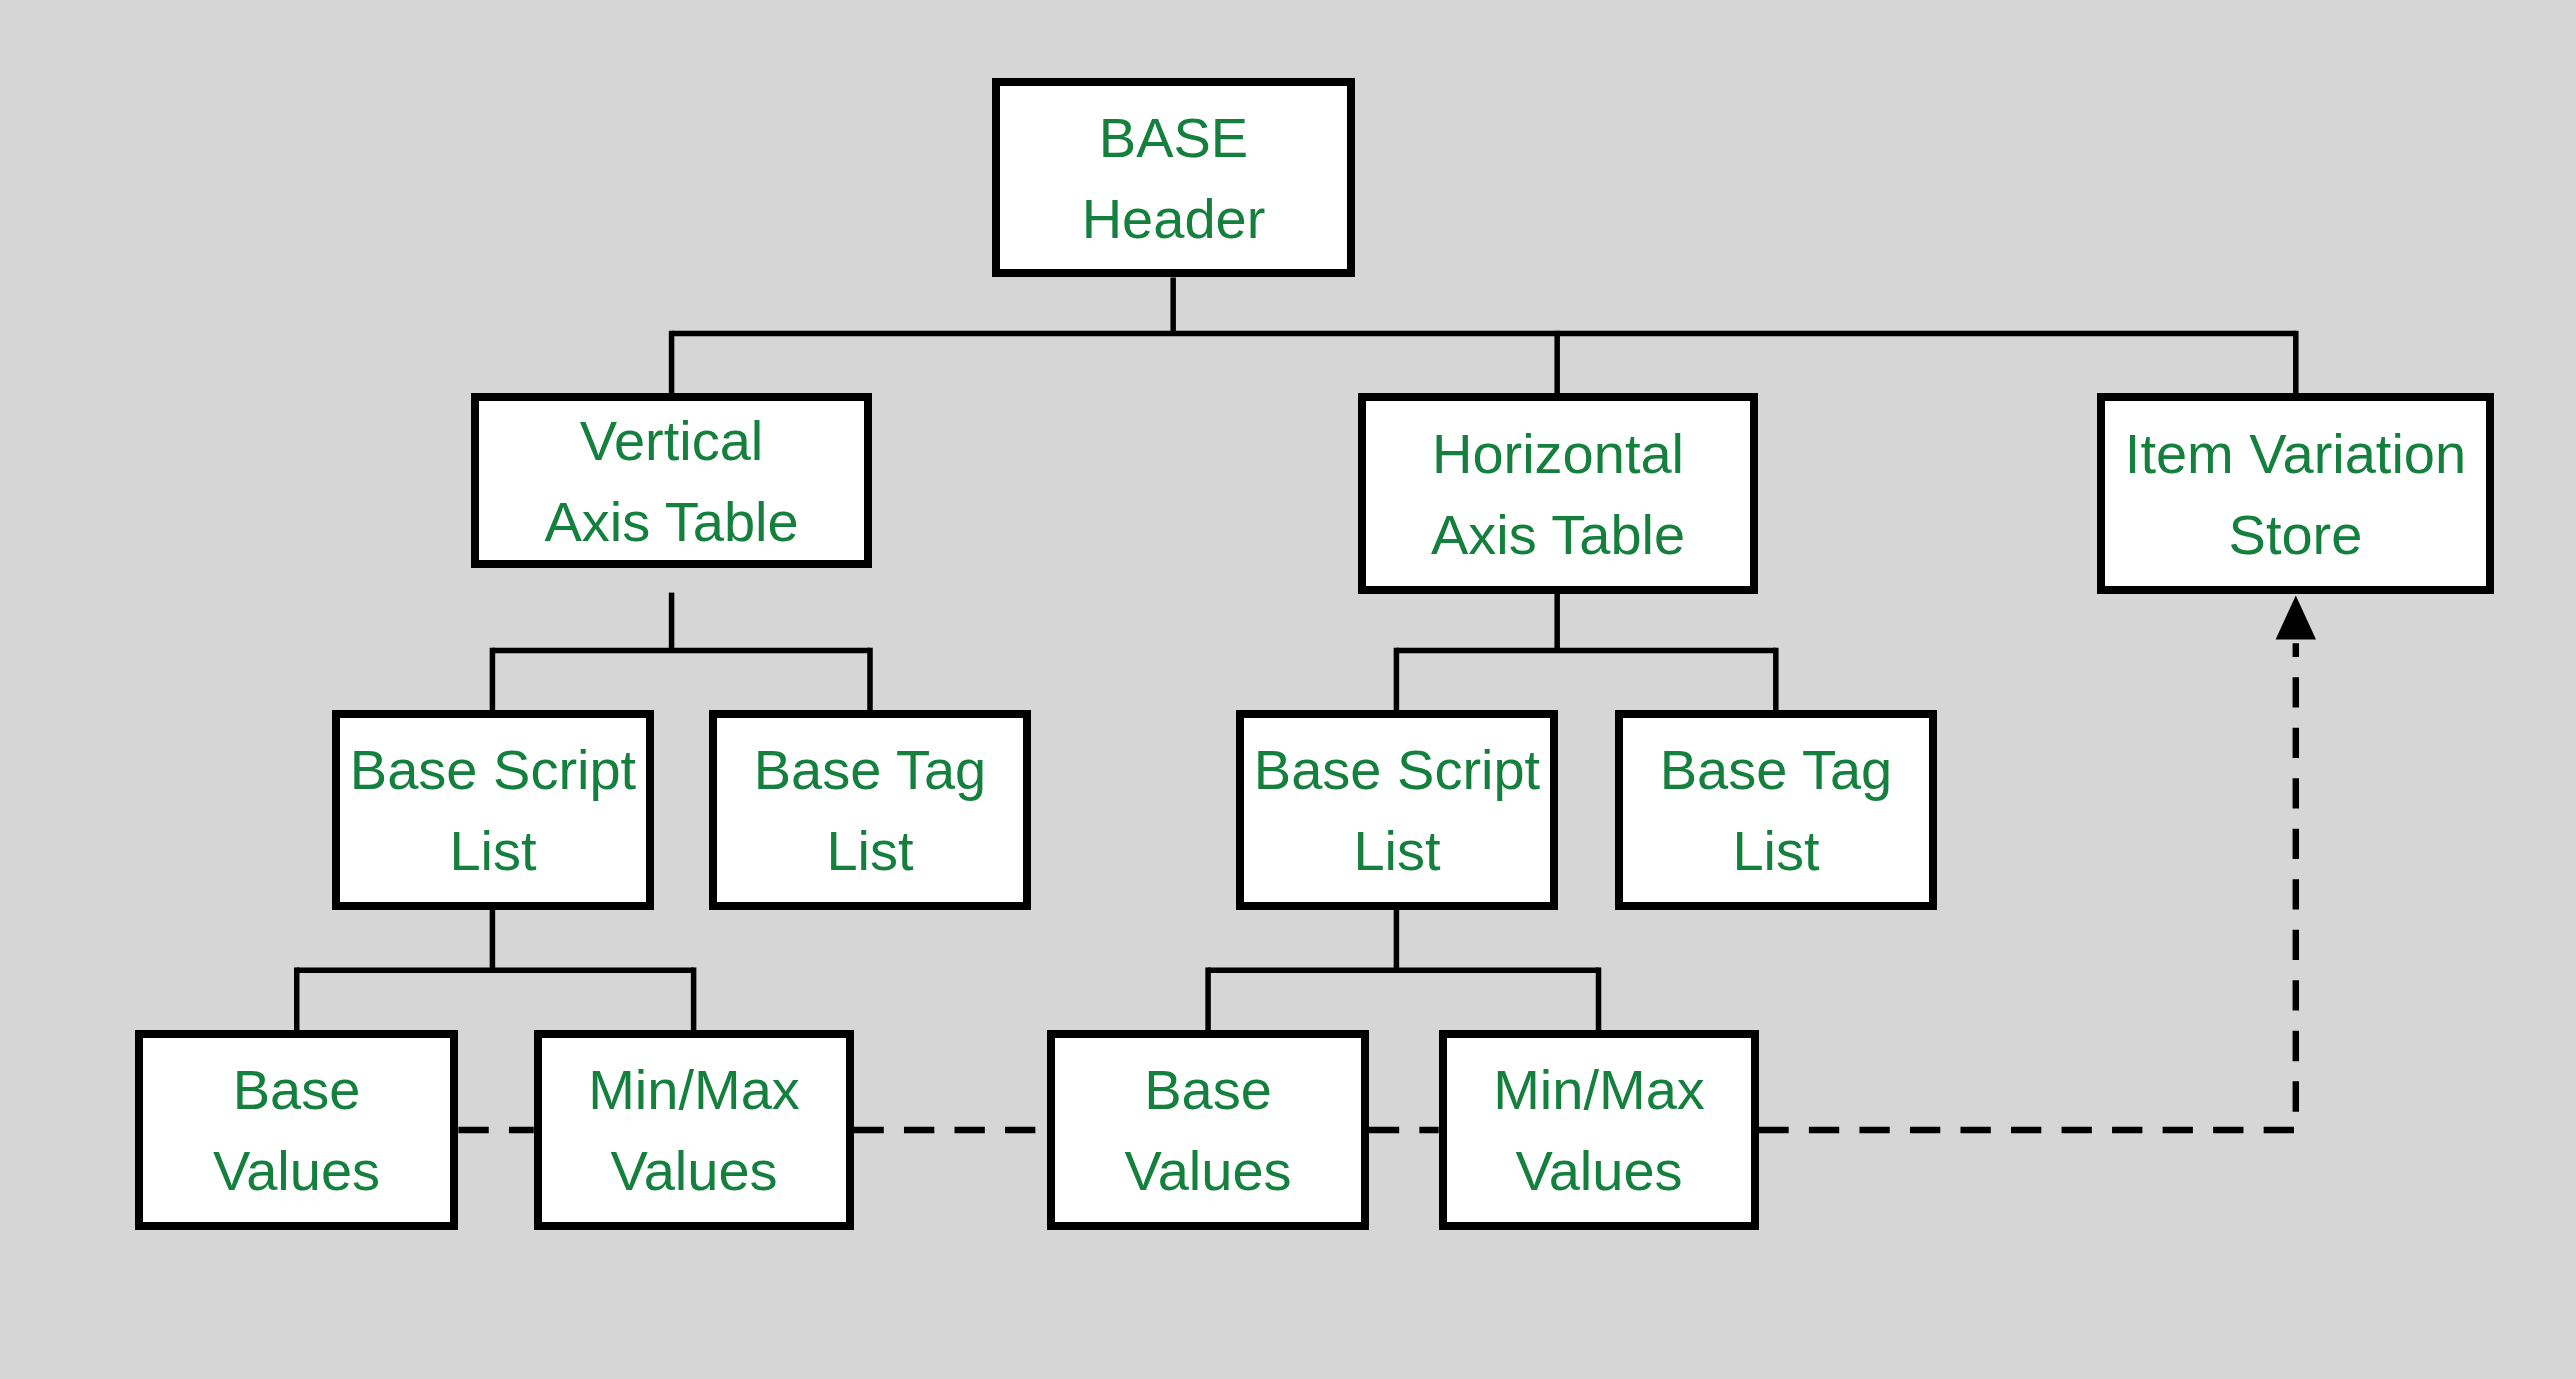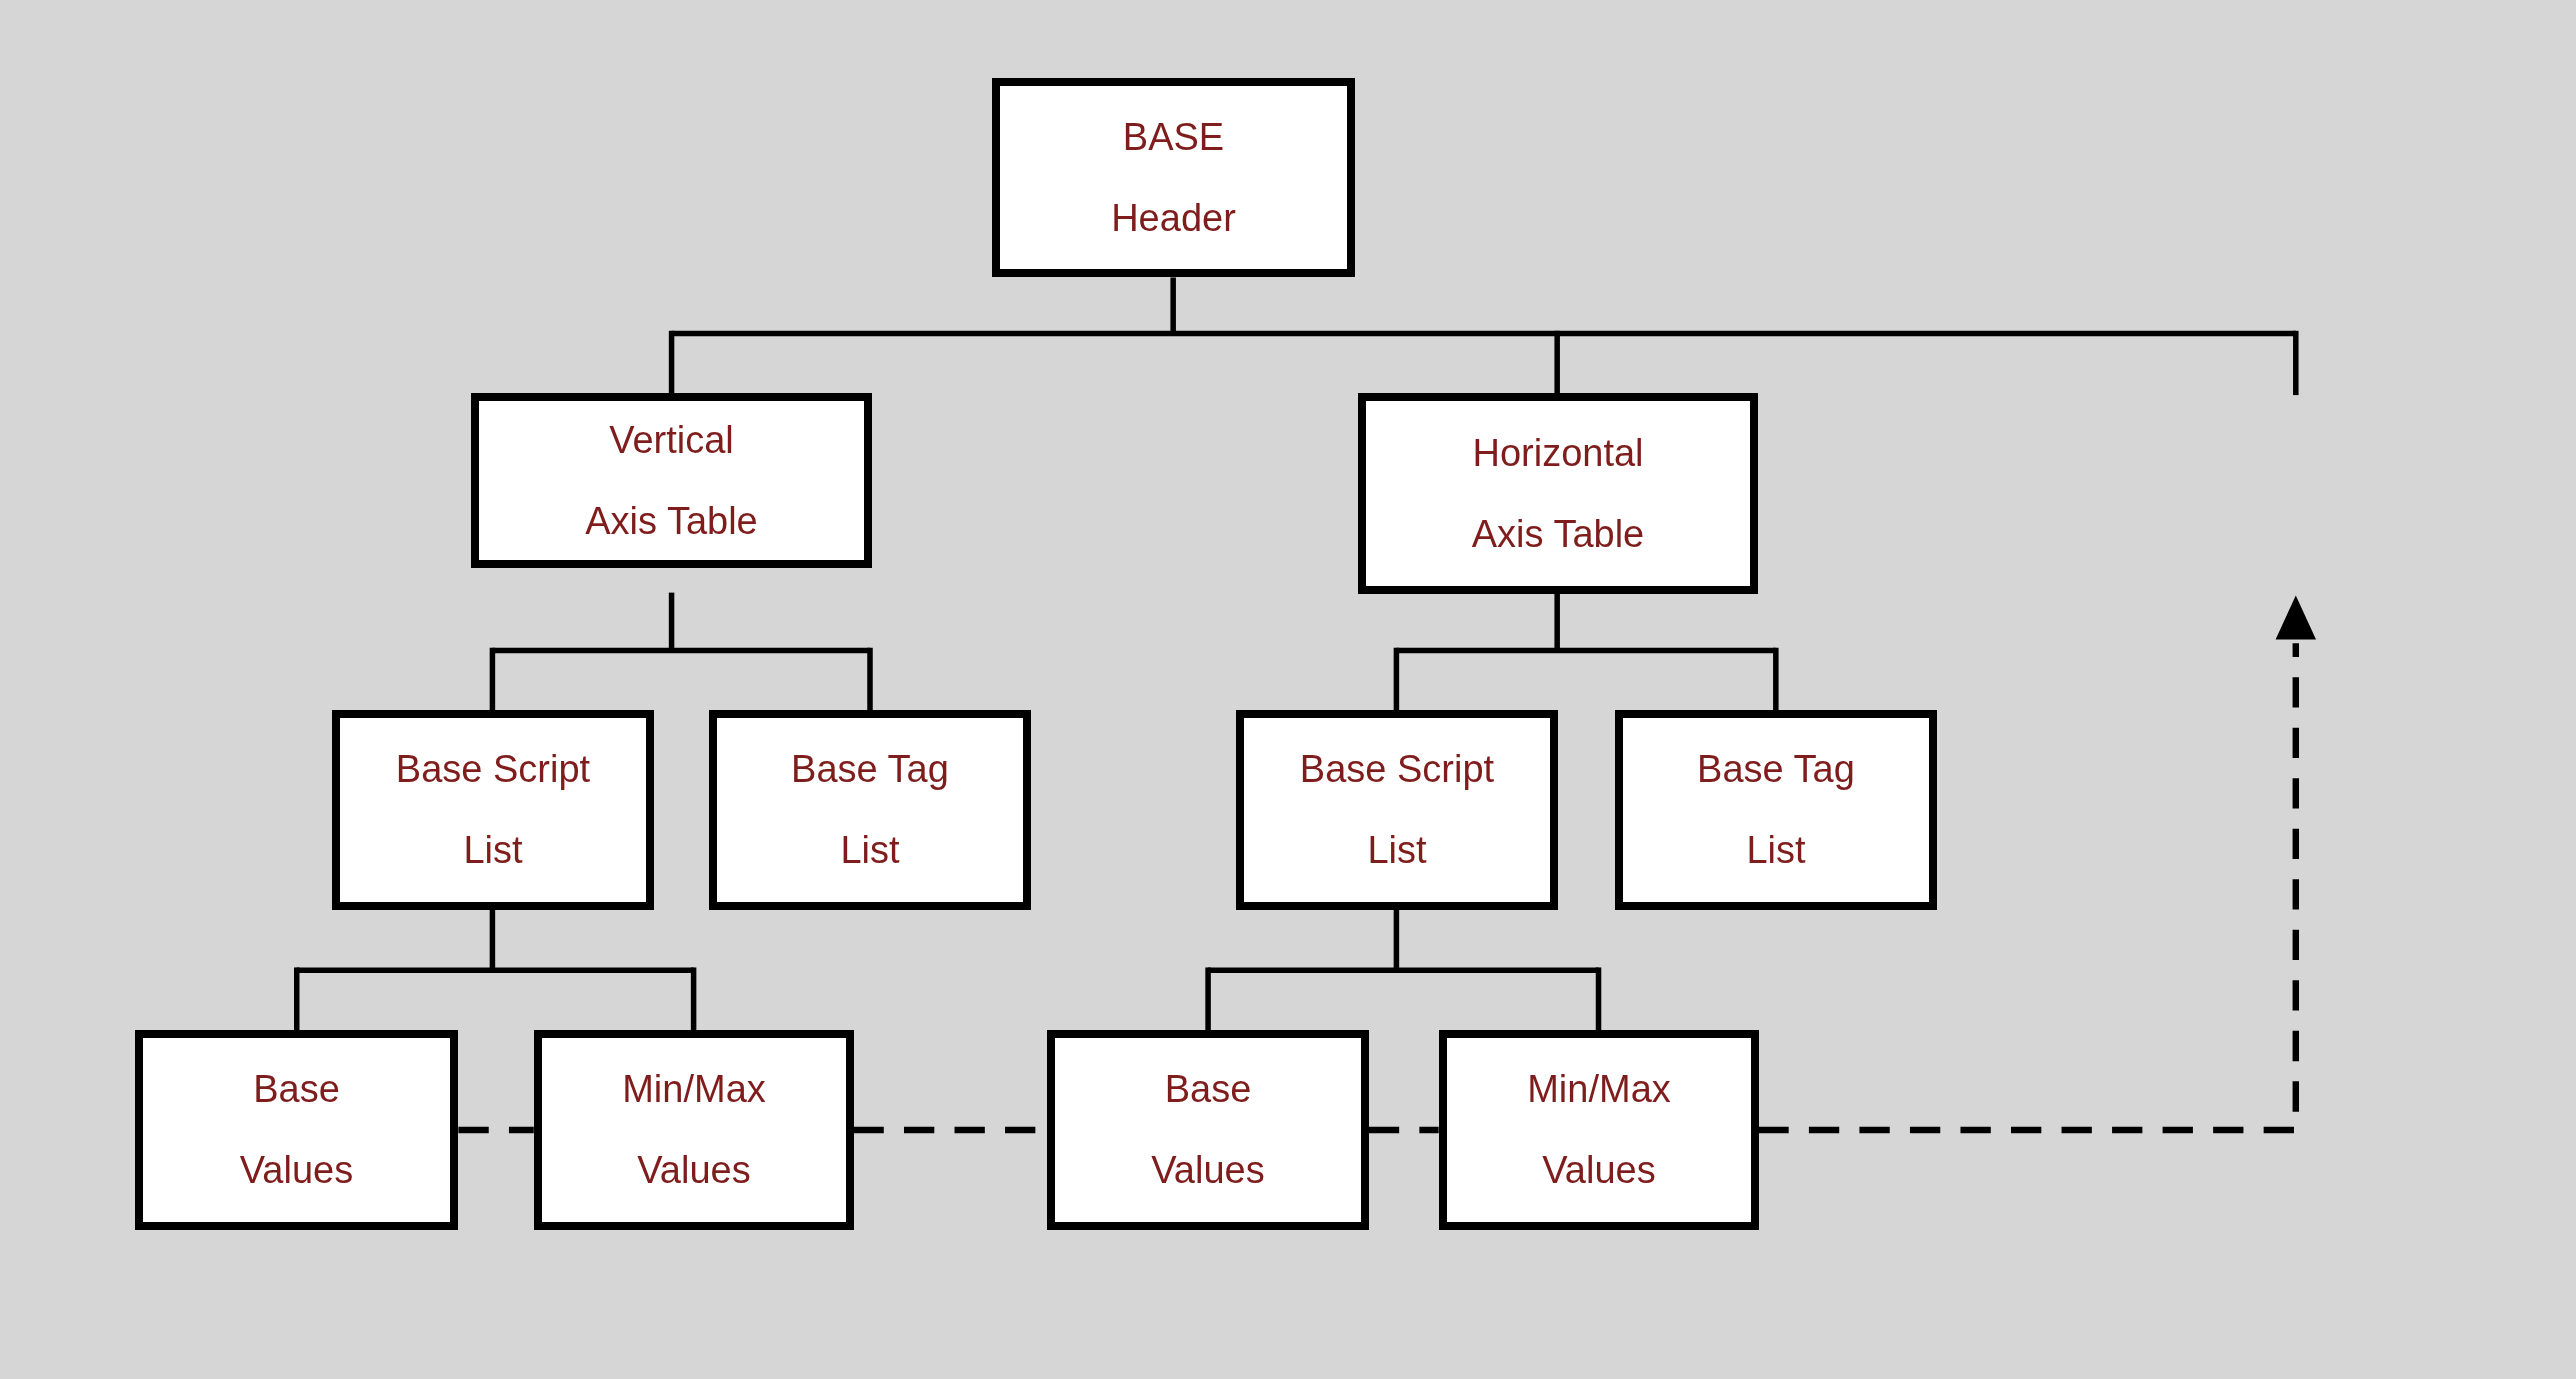--- a/index.html
+++ b/index.html
@@ -35,26 +35,26 @@
   }
   .arrowhead {
     fill: #000000;
     stroke: none;
   }
   .node {
     position: absolute;
     box-sizing: border-box;
     background: #ffffff;
     border: 8.3px solid #000000;
-    color: #7f1d1d;
+    color: #15803d;
     display: flex;
     align-items: center;
     justify-content: center;
     text-align: center;
-    font-size: 38px;
+    font-size: 56px;
     line-height: 81px;
     white-space: pre-line;
   }
 </style>
 </head>
 <body>
 
 <div class="canvas">
 
   <svg class="connector-layer" viewBox="0 0 2804 1502" xmlns="http://www.w3.org/2000/svg">
@@ -94,20 +94,22 @@
 
   <div class="node" style="left:992px; top:78px; width:363px; height:199px;">BASE
 Header</div>
 
   <div class="node" style="left:471px; top:393px; width:401px; height:175px;">Vertical
 Axis Table</div>
 
   <div class="node" style="left:1358px; top:393px; width:400px; height:201px;">Horizontal
 Axis Table</div>
 
+  <div class="node" style="left:2097px; top:393px; width:397px; height:201px;">Item Variation
+Store</div>
 
   <div class="node" style="left:332px; top:710px; width:322px; height:200px;">Base Script
 List</div>
 
   <div class="node" style="left:709px; top:710px; width:322px; height:200px;">Base Tag
 List</div>
 
   <div class="node" style="left:1236px; top:710px; width:322px; height:200px;">Base Script
 List</div>
 

